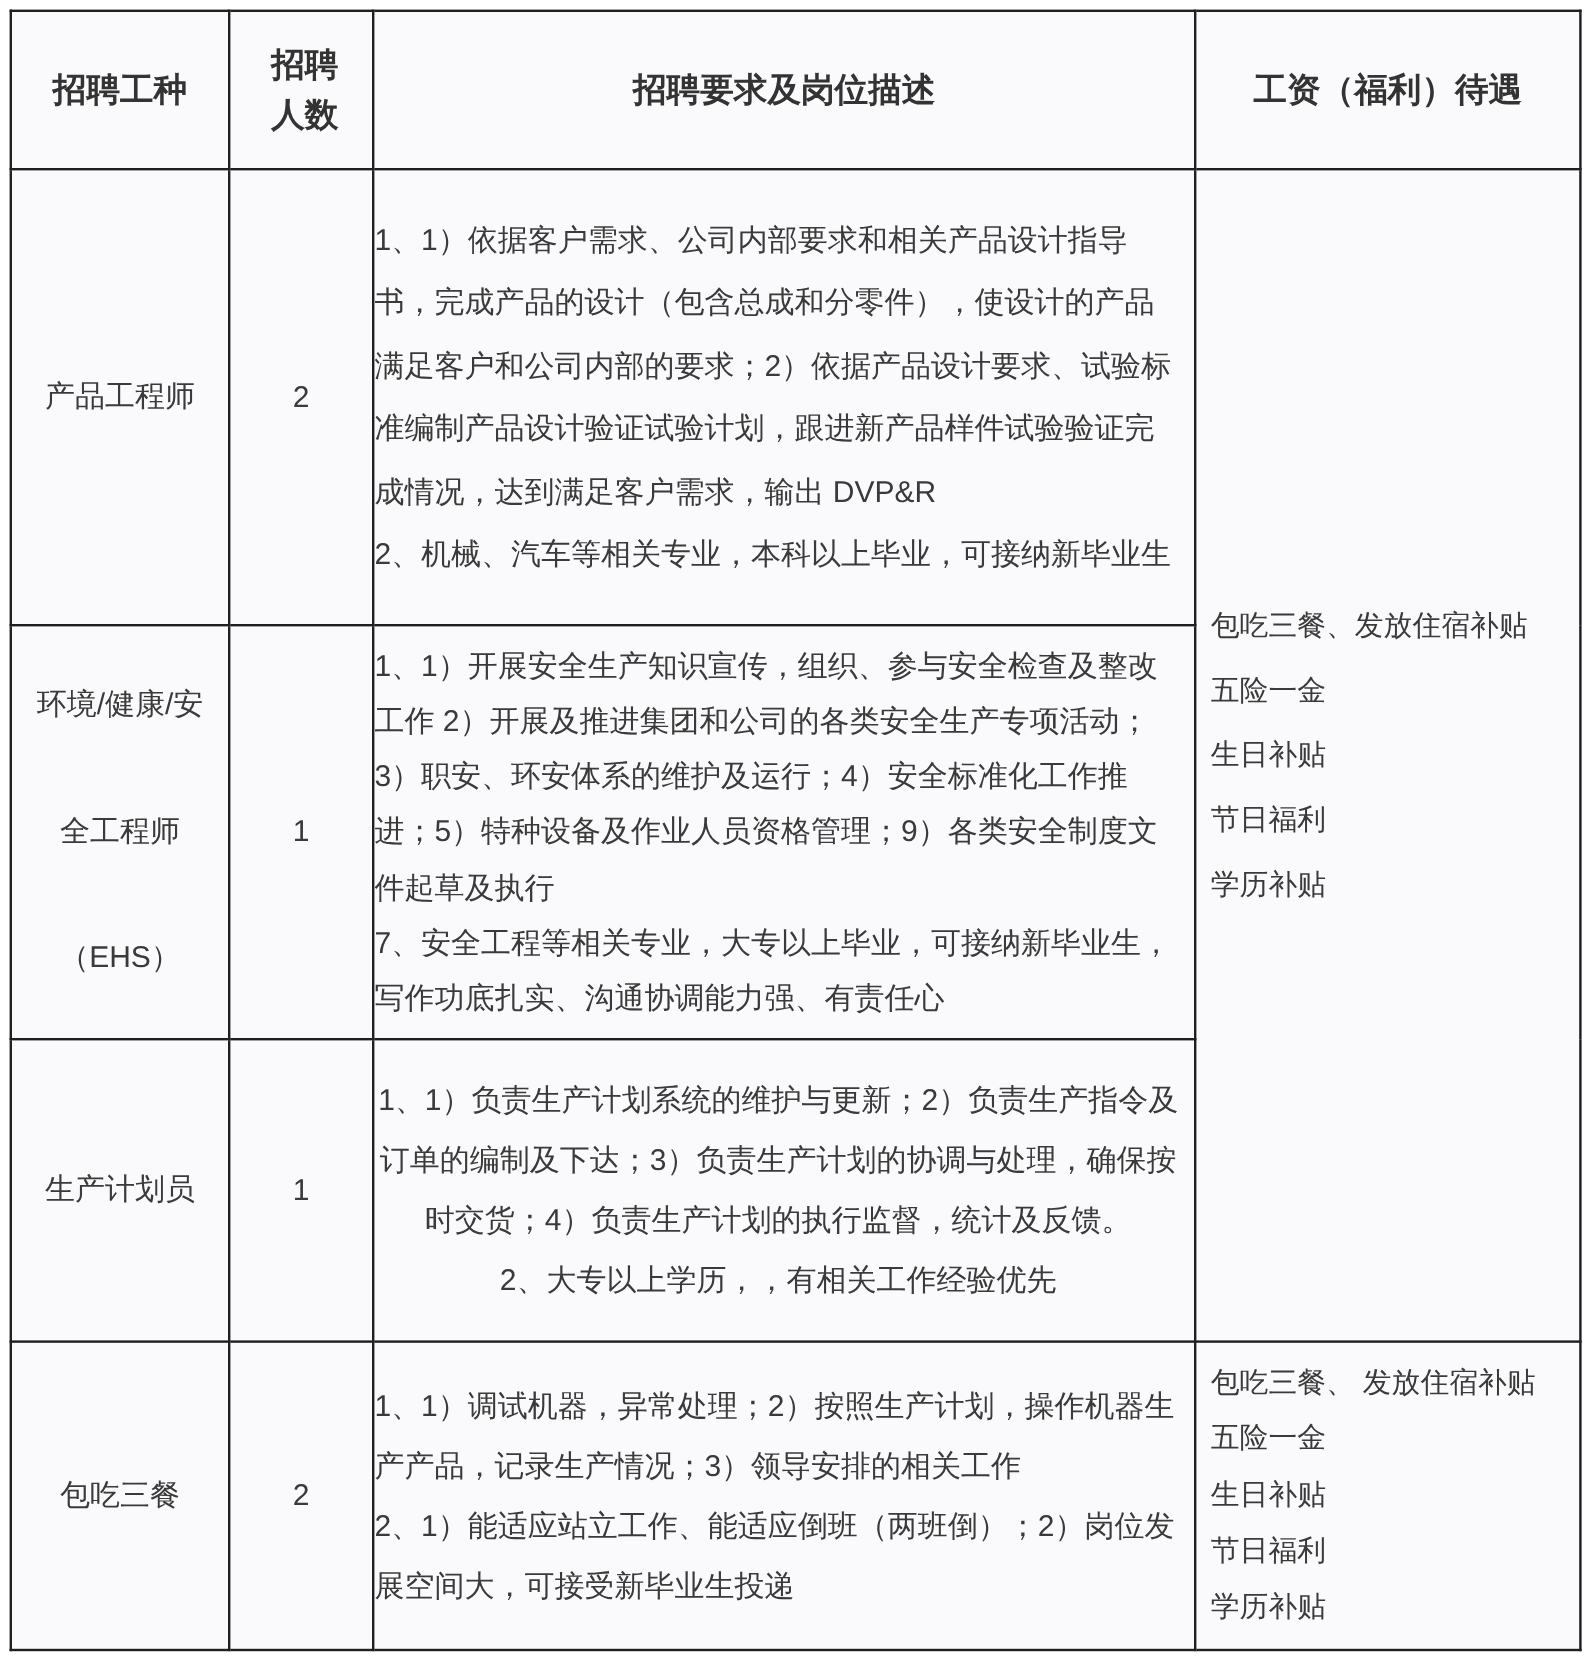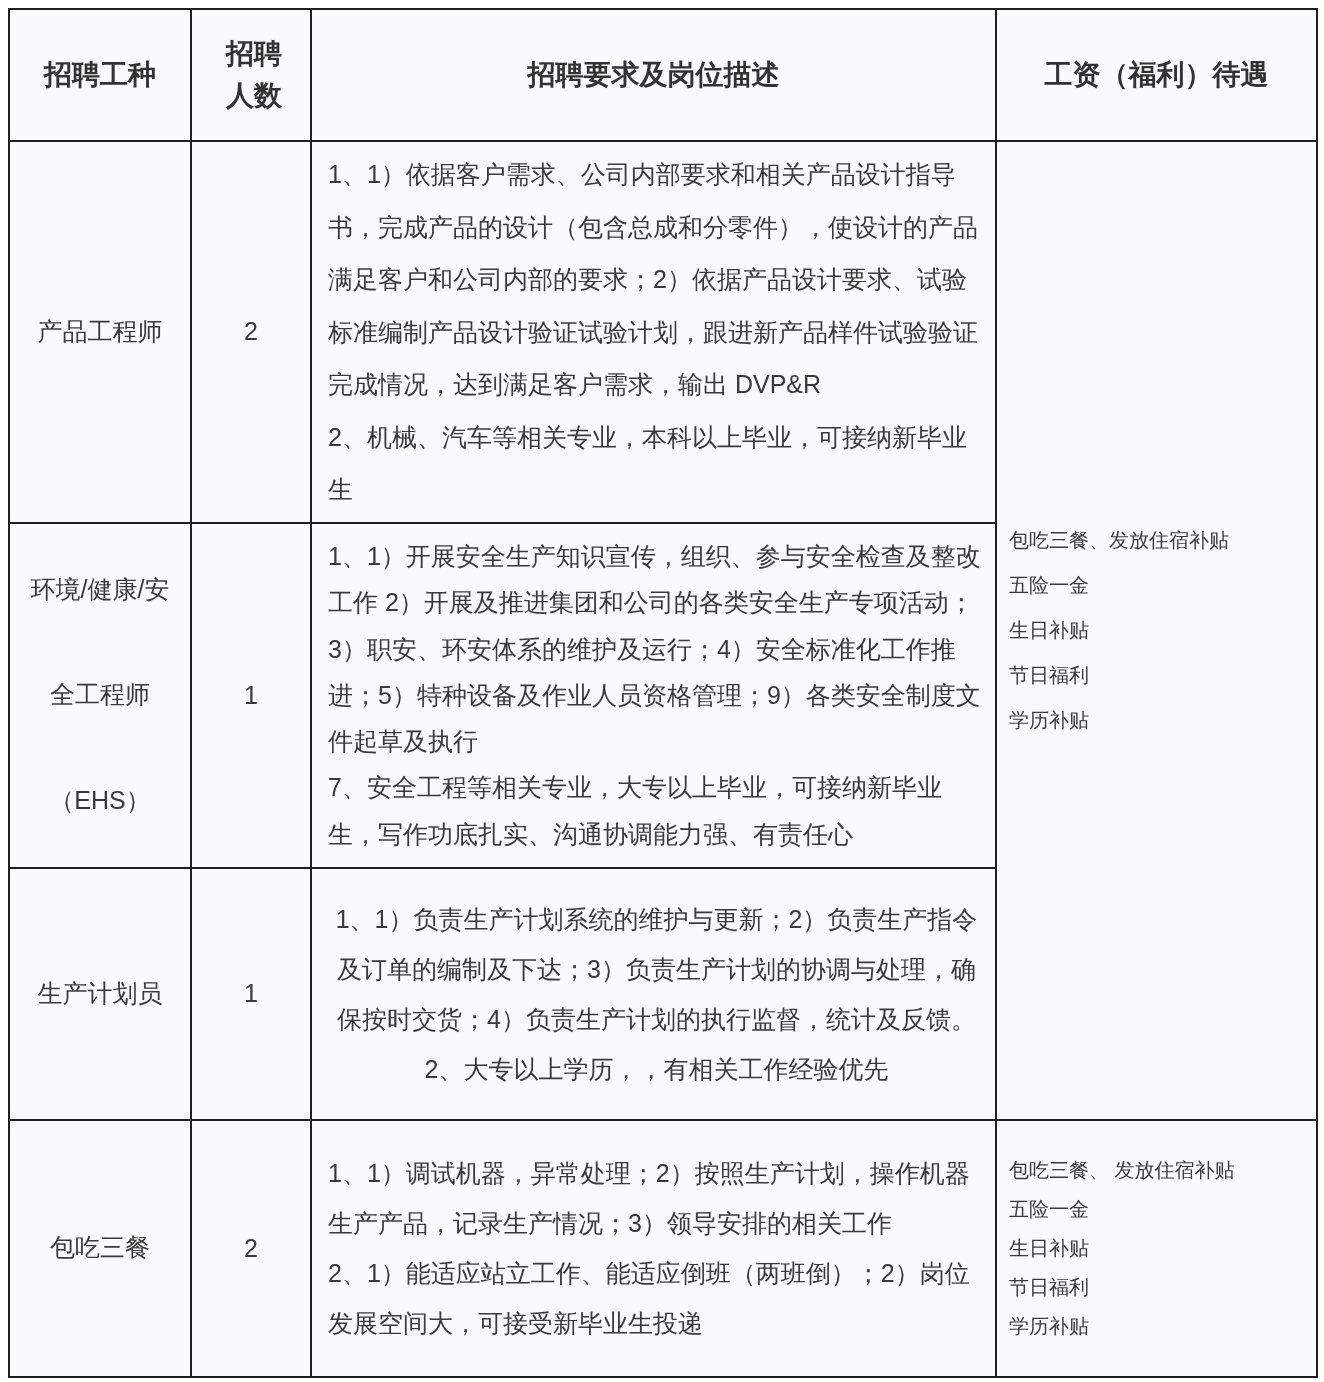--- a/index.html
+++ b/index.html
@@ -66,33 +66,33 @@
   .title-line { display: block; line-height: 1.1; }
   .title-line:empty { display: none; }
   
   td.count-cell {
     text-align: center;
     font-size: 25px;
   }
   
   td.desc-cell {
     text-align: left;
-    padding: 6px 10px 6px 16px;
+    padding: 6px 10px 6px 0;
     font-size: 25px;
   }
   td.desc-cell p { margin: 0; }
   tr.row-1 td.desc-cell p { line-height: 2.1; }
   tr.row-2 td.desc-cell p { line-height: 1.85; }
   tr.row-3 td.desc-cell p { line-height: 2.0; text-align: center; }
   tr.row-4 td.desc-cell p { line-height: 2.0; }
   
   td.benefits-cell {
     text-align: left;
     padding: 4px 6px 4px 12px;
-    font-size: 20px;
+    font-size: 24px;
   }
   td.benefits-cell.shared .benefit-line { line-height: 2.25; }
   td.benefits-cell.single .benefit-line { line-height: 1.95; }
   .benefit-line { display: block; }
 </style>
 </head>
 <body>
 
 <table class="recruit">
   <colgroup>

